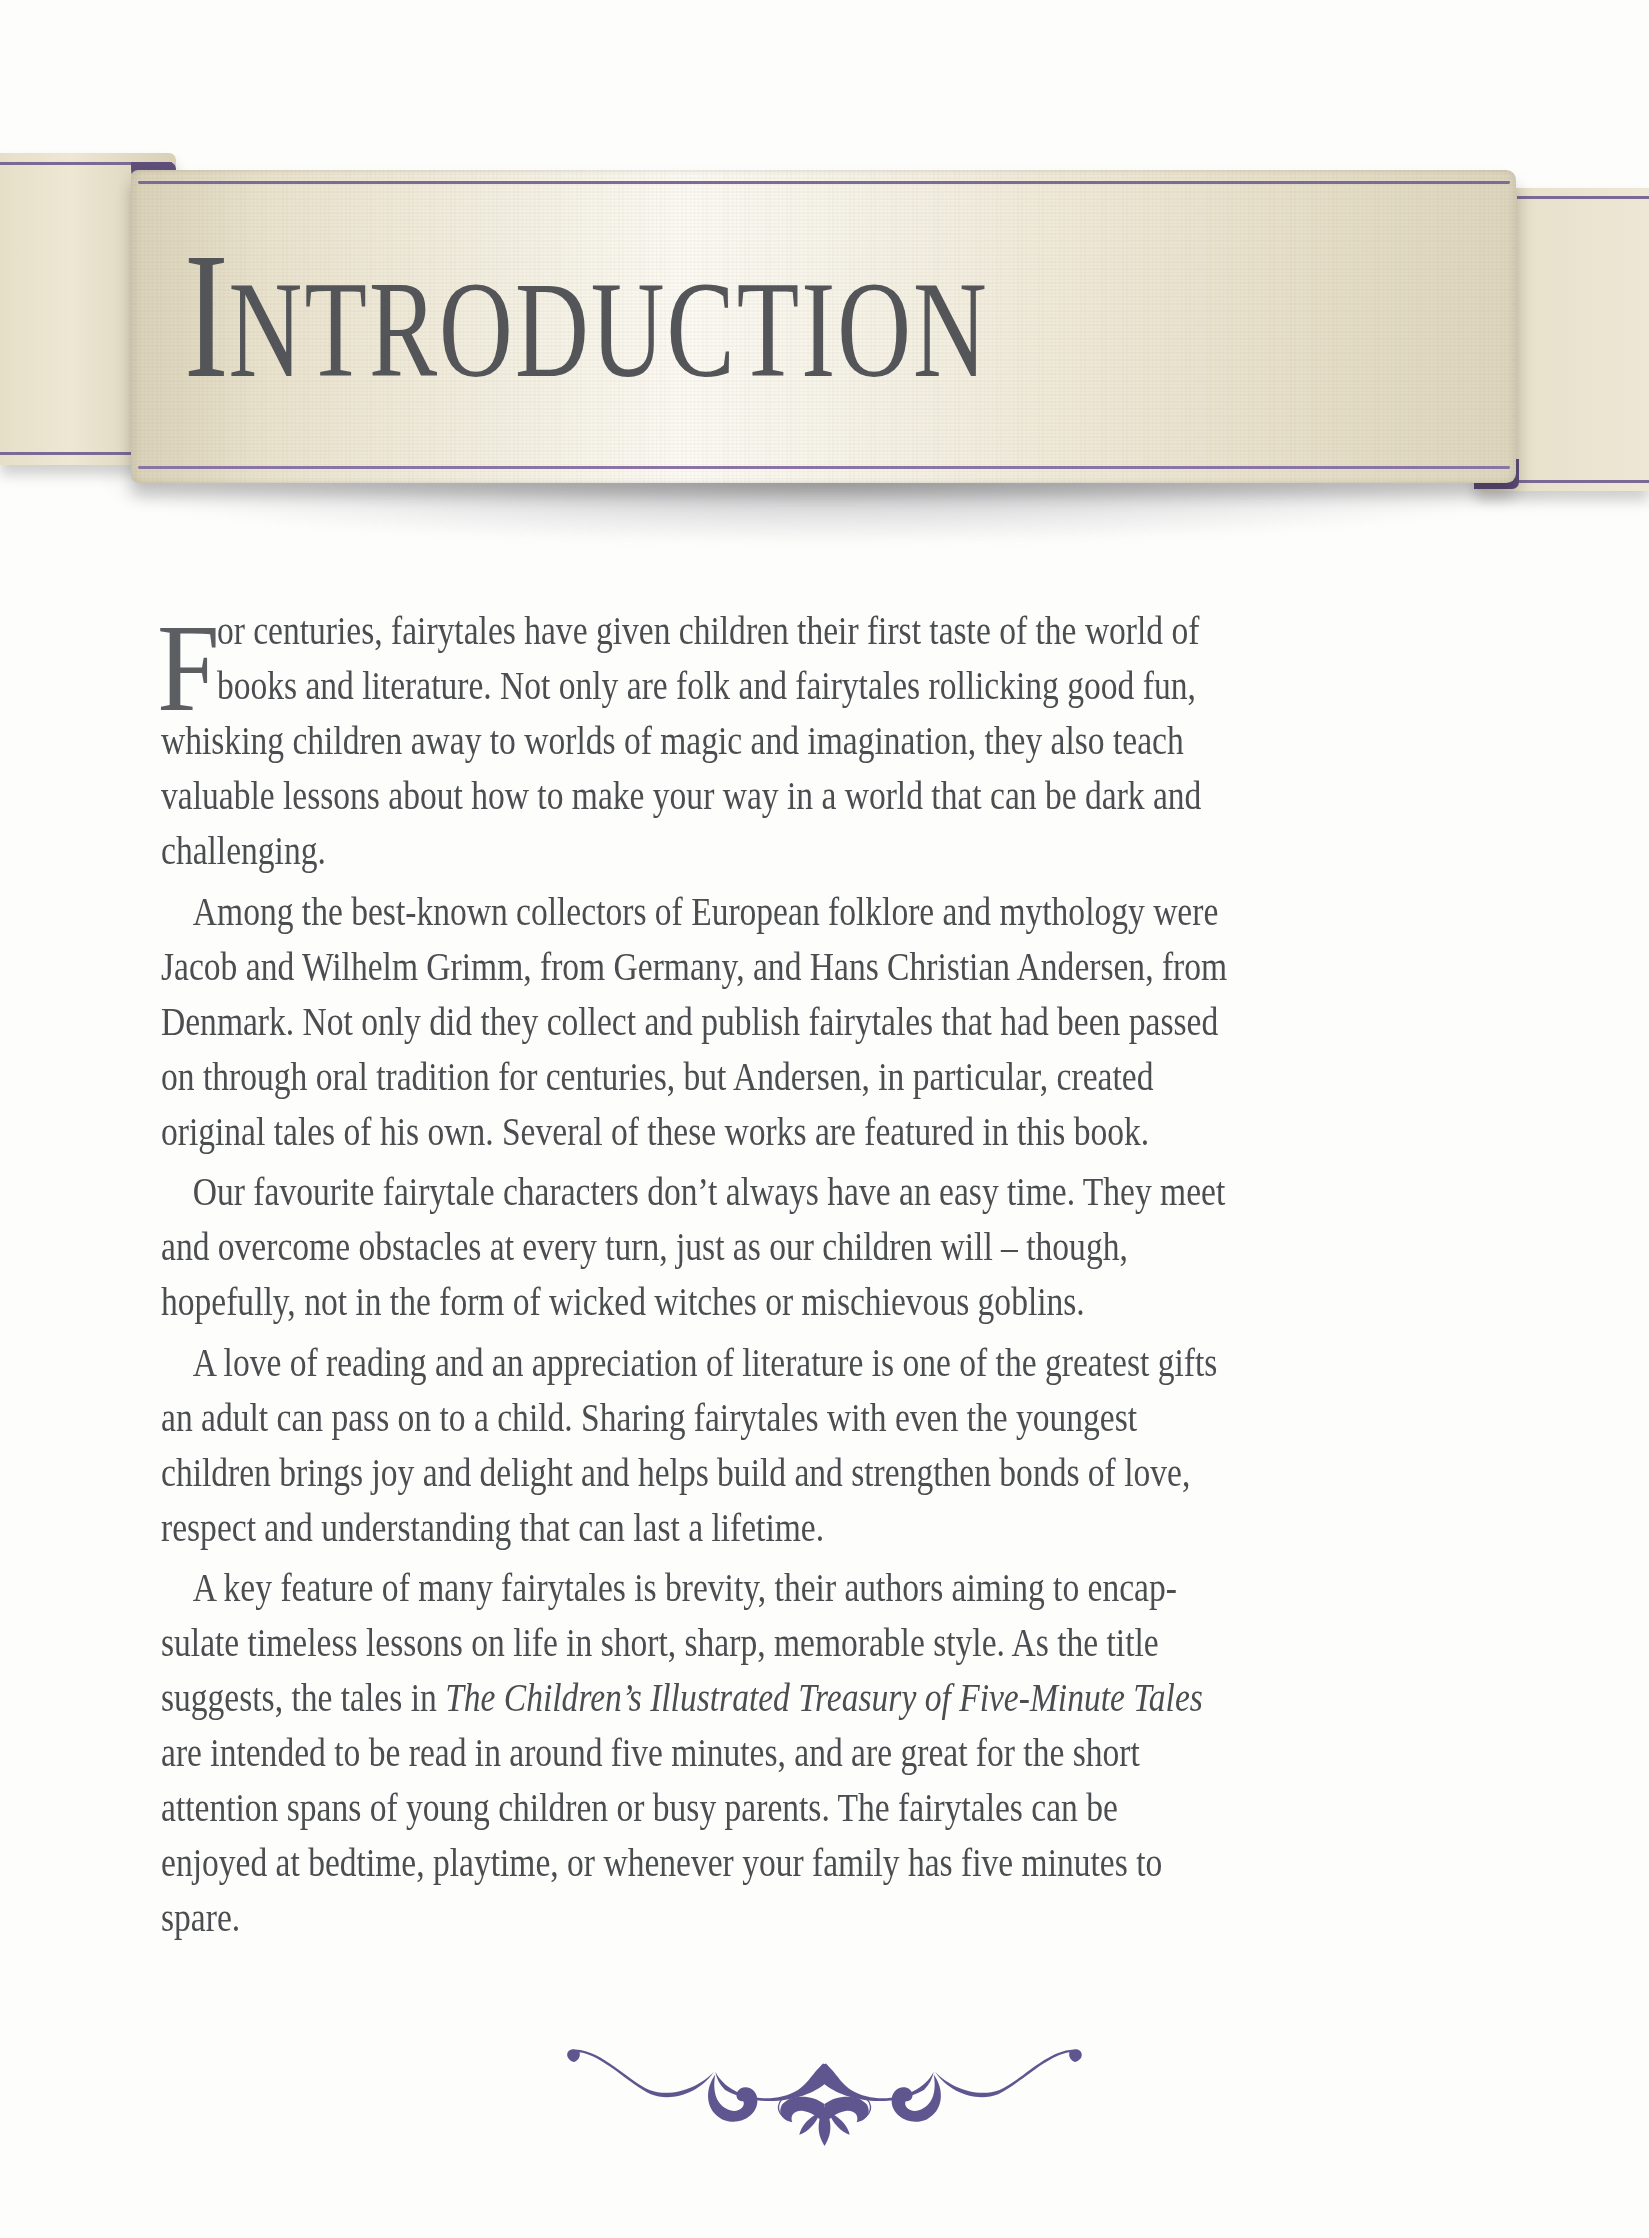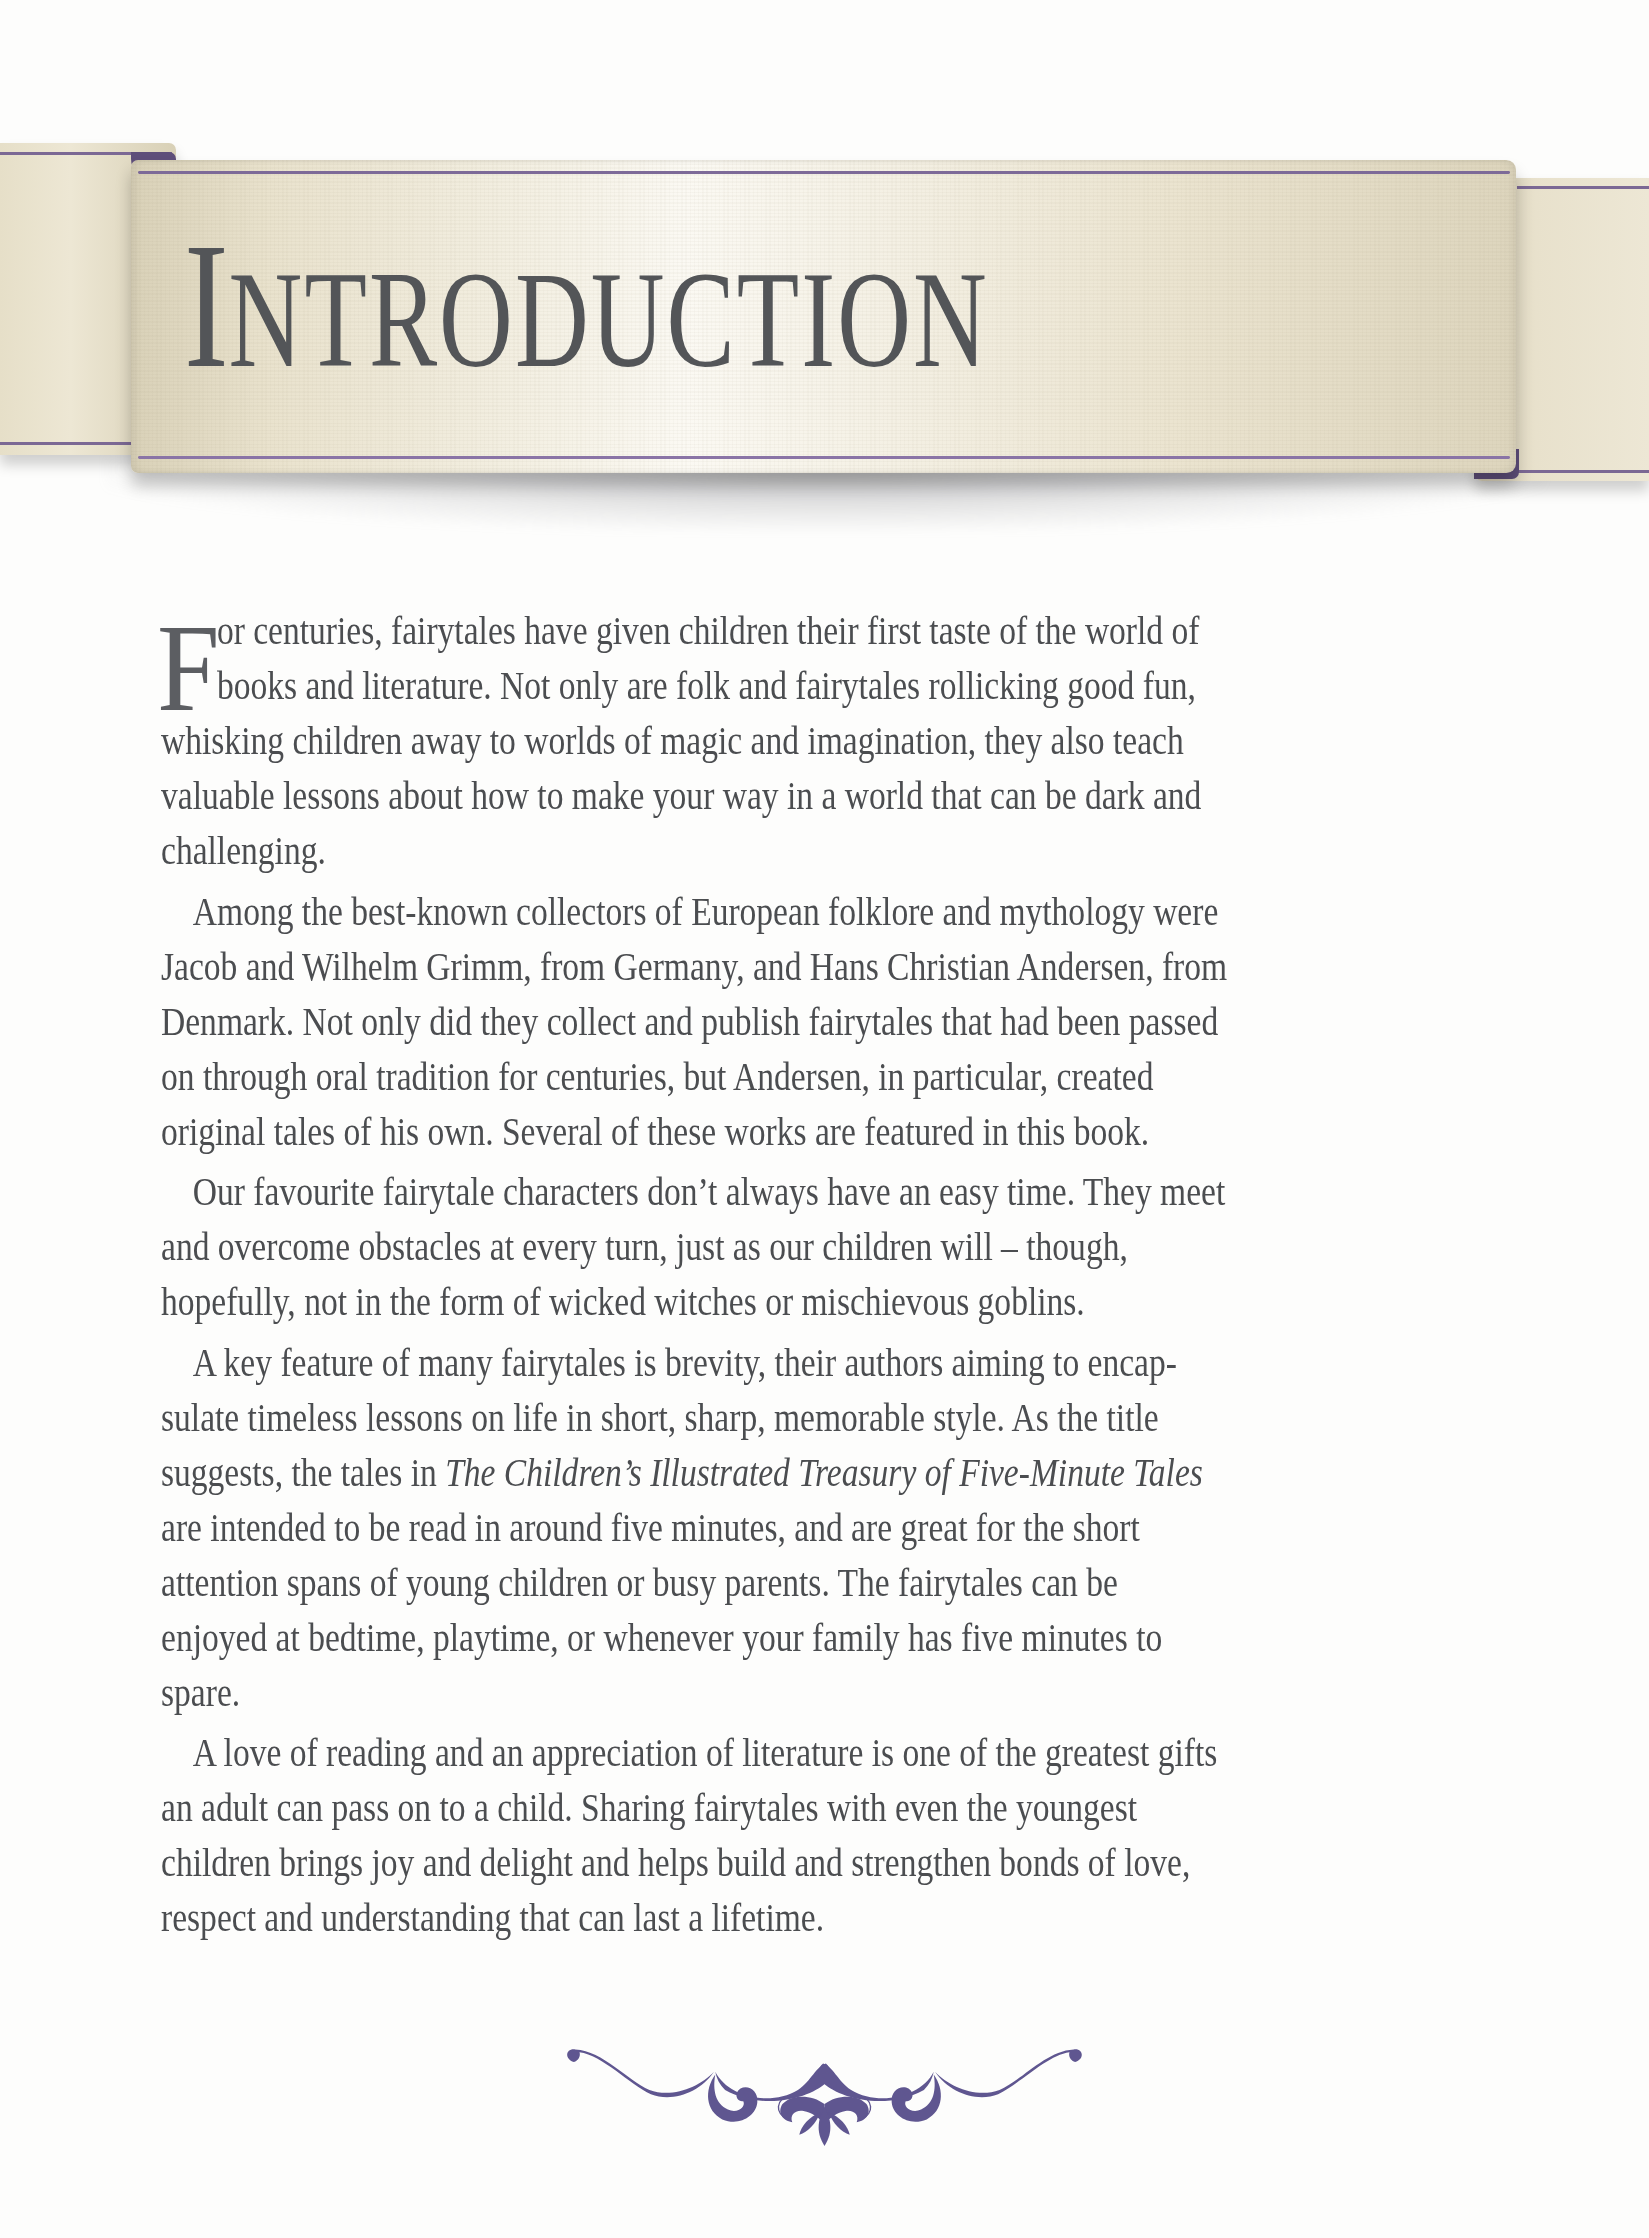--- a/index.html
+++ b/index.html
@@ -2,21 +2,21 @@
 <html style="font-size:11.2px"><head>
 <meta charset="utf-8">
 <style>
   html, body { margin: 0; padding: 0; }
   body {
     width: 1649px; height: 2239px; position: relative; overflow: hidden;
     background: #fdfdfc;
     font-family: "Liberation Serif", "DejaVu Serif", serif;
   }
   
-  .banner { position: absolute; left: 0; top: 4px; width: 1461px; height: 534px; }
+  .banner { position: absolute; left: 0; top: 14px; width: 1461px; height: 534px; }
   .banner .shadow {
     position: absolute; left: 105px; top: 450px; width: 1440px; height: 77px;
     background: radial-gradient(ellipse at 50% 20%, rgba(120,120,125,0.45), rgba(160,160,165,0.15) 55%, rgba(255,255,255,0) 75%);
     filter: blur(4.2px);
   }
   .banner .back-left {
     position: absolute; left: 0; top: 139px; width: 176px; height: 312px;
     background: linear-gradient(90deg, #e6dfc8 0%, #ede7d4 40%, #d8d0b6 100%);
     border-radius: 0 7px 7px 0;
     box-shadow: 0 9.8px 12.6px rgba(0,0,0,0.18);
@@ -127,34 +127,34 @@
     <div class="line">original tales of his own. Several of these works are featured in this book.</div>
   </div>
 
   <div class="para">
     <div class="line indent">Our favourite fairytale characters don’t always have an easy time. They meet</div>
     <div class="line">and overcome obstacles at every turn, just as our children will – though,</div>
     <div class="line">hopefully, not in the form of wicked witches or mischievous goblins.</div>
   </div>
 
   <div class="para">
+    <div class="line indent">A love of reading and an appreciation of literature is one of the greatest gifts</div>
+    <div class="line">an adult can pass on to a child. Sharing fairytales with even the youngest</div>
+    <div class="line">children brings joy and delight and helps build and strengthen bonds of love,</div>
+    <div class="line">respect and understanding that can last a lifetime.</div>
+  </div>
+
+  <div class="para">
     <div class="line indent">A key feature of many fairytales is brevity, their authors aiming to encap-</div>
     <div class="line">sulate timeless lessons on life in short, sharp, memorable style. As the title</div>
     <div class="line"><span>suggests, the tales in </span><em>The Children’s Illustrated Treasury of Five-Minute Tales</em></div>
     <div class="line">are intended to be read in around five minutes, and are great for the short</div>
     <div class="line">attention spans of young children or busy parents. The fairytales can be</div>
     <div class="line">enjoyed at bedtime, playtime, or whenever your family has five minutes to</div>
     <div class="line">spare.</div>
-  </div>
-
-  <div class="para">
-    <div class="line indent">A love of reading and an appreciation of literature is one of the greatest gifts</div>
-    <div class="line">an adult can pass on to a child. Sharing fairytales with even the youngest</div>
-    <div class="line">children brings joy and delight and helps build and strengthen bonds of love,</div>
-    <div class="line">respect and understanding that can last a lifetime.</div>
   </div>
 </div>
 
 <div class="ornament">
   <svg width="531" height="112" viewBox="0 0 756 160" xmlns="http://www.w3.org/2000/svg">
     <g fill="#5f5690">
 
       <path d="M22 22 C8 20 6 36 20 40 C26 38 30 32 28 26 C60 30 100 72 130 86 C160 98 200 84 220 54 C200 76 160 92 128 80 C96 66 62 24 22 22 Z"></path>
 
       <path d="M734 22 C748 20 750 36 736 40 C730 38 726 32 728 26 C696 30 656 72 626 86 C596 98 556 84 536 54 C556 76 596 92 628 80 C660 66 694 24 734 22 Z"></path>

